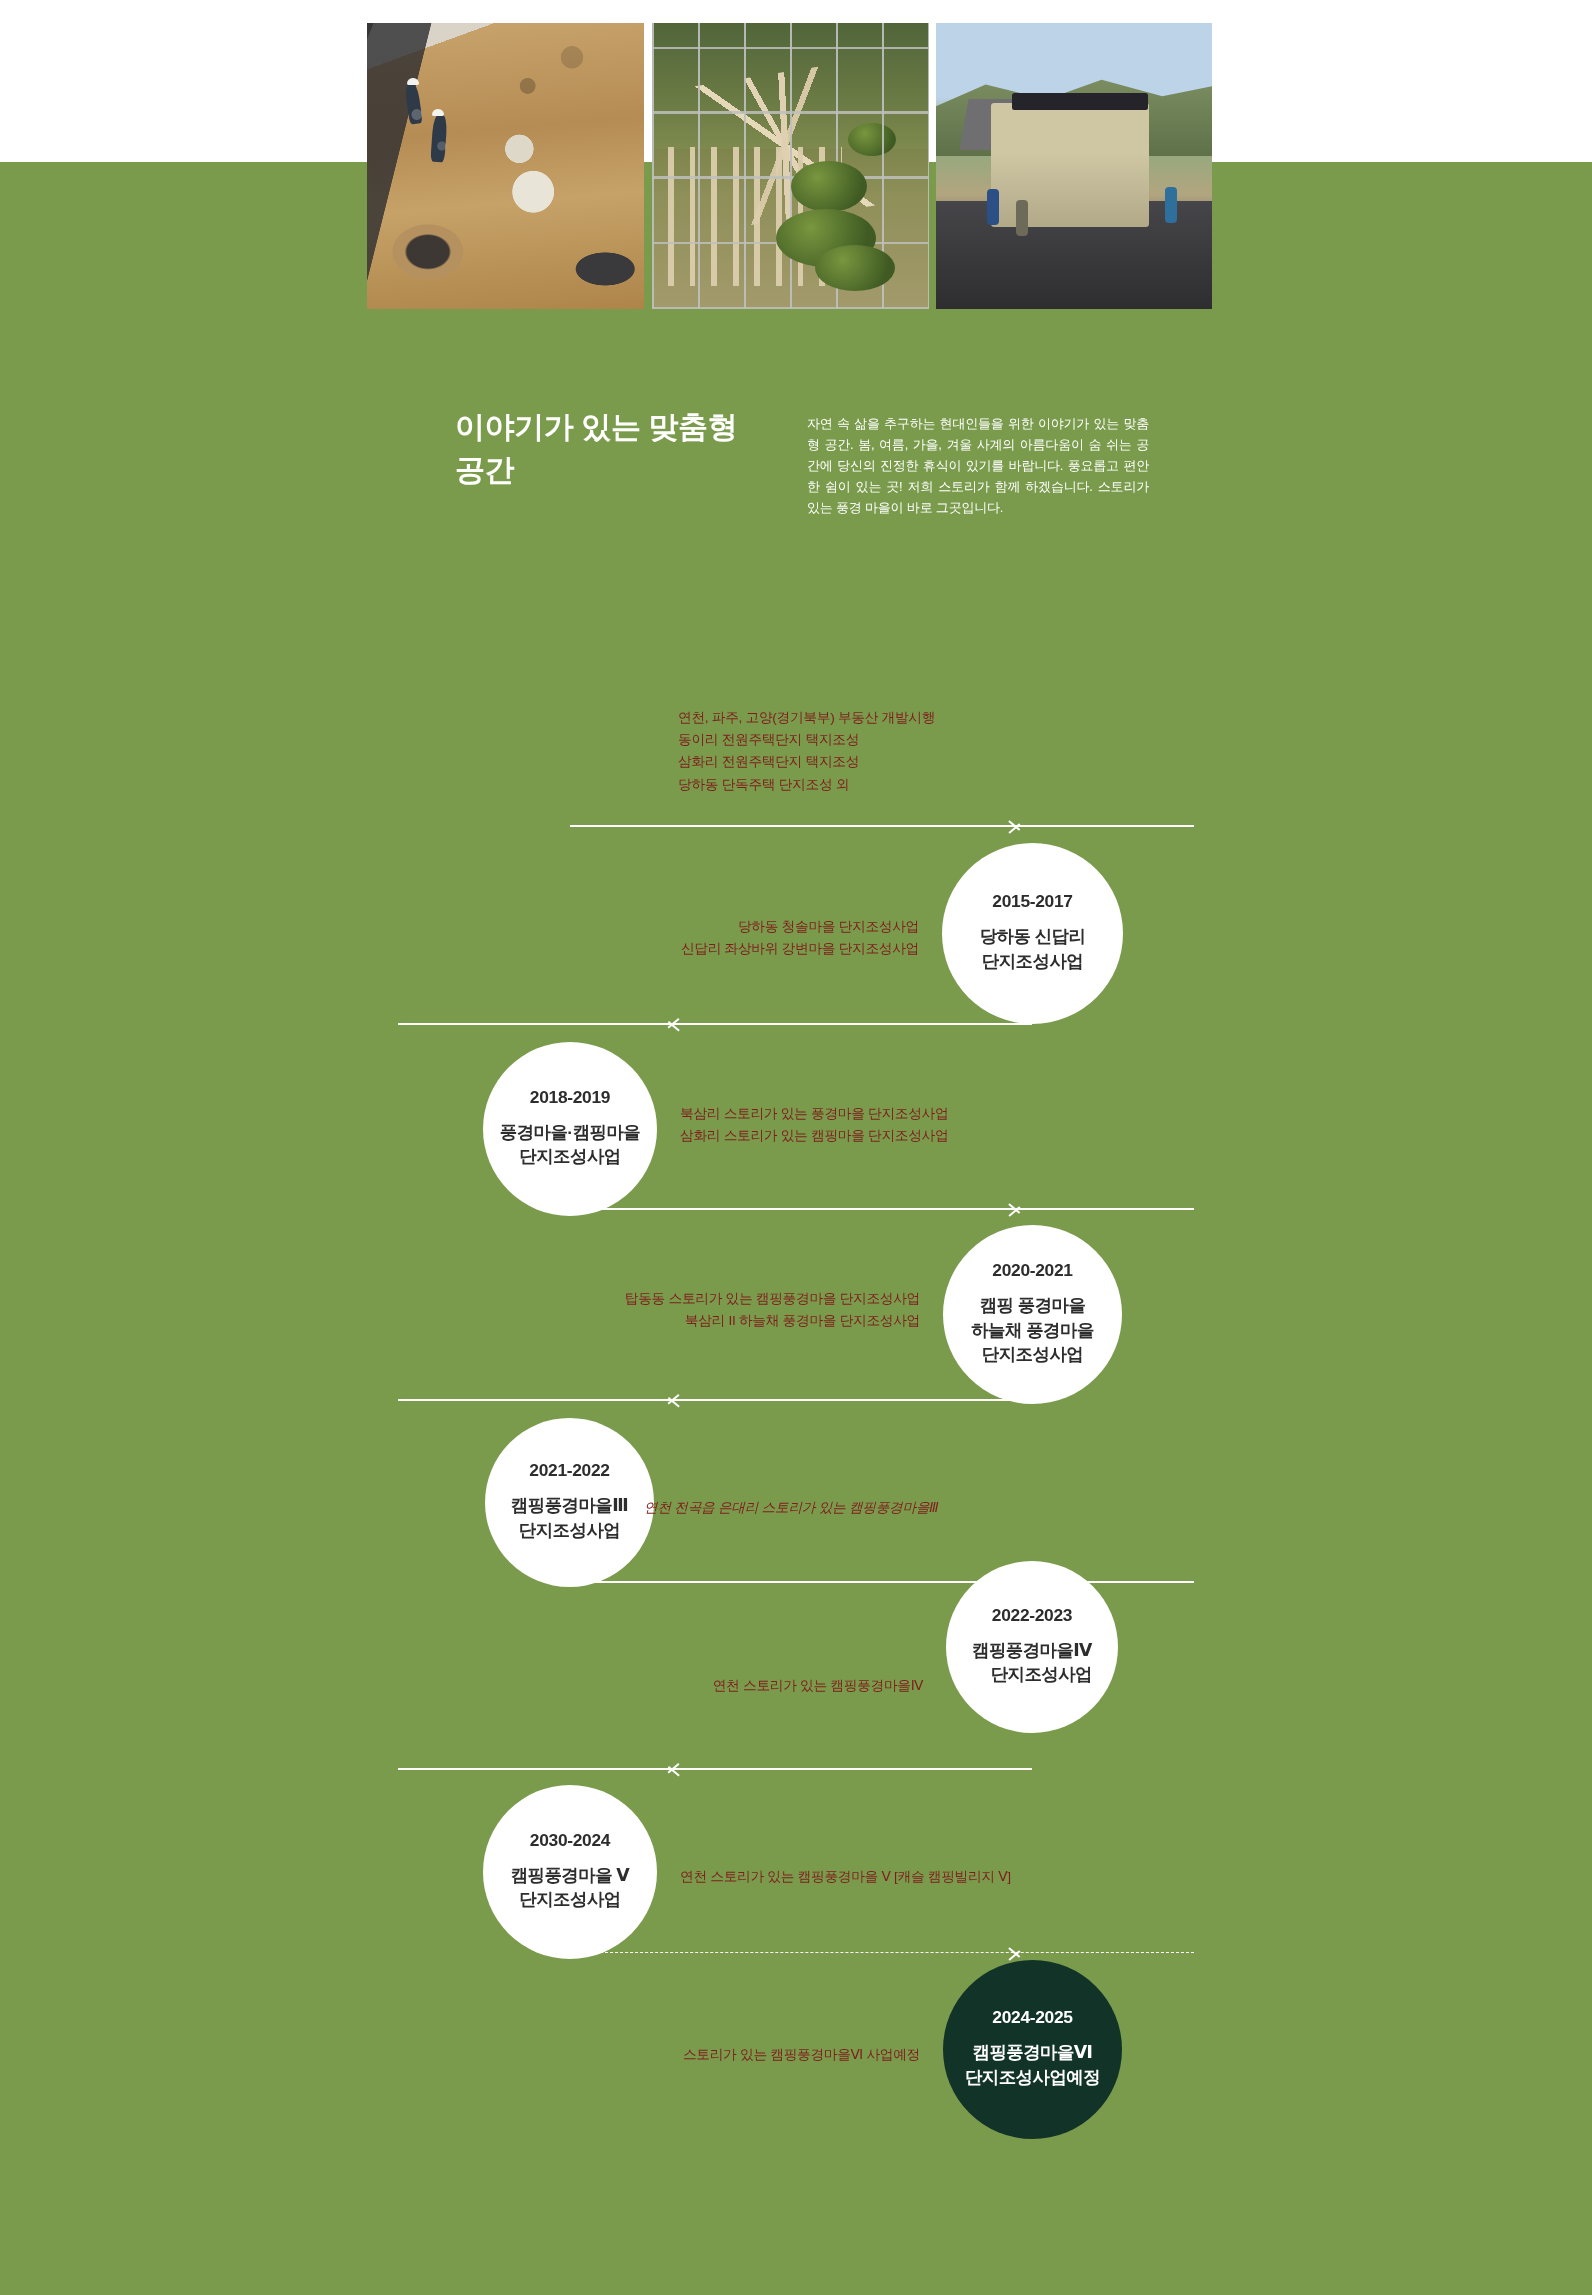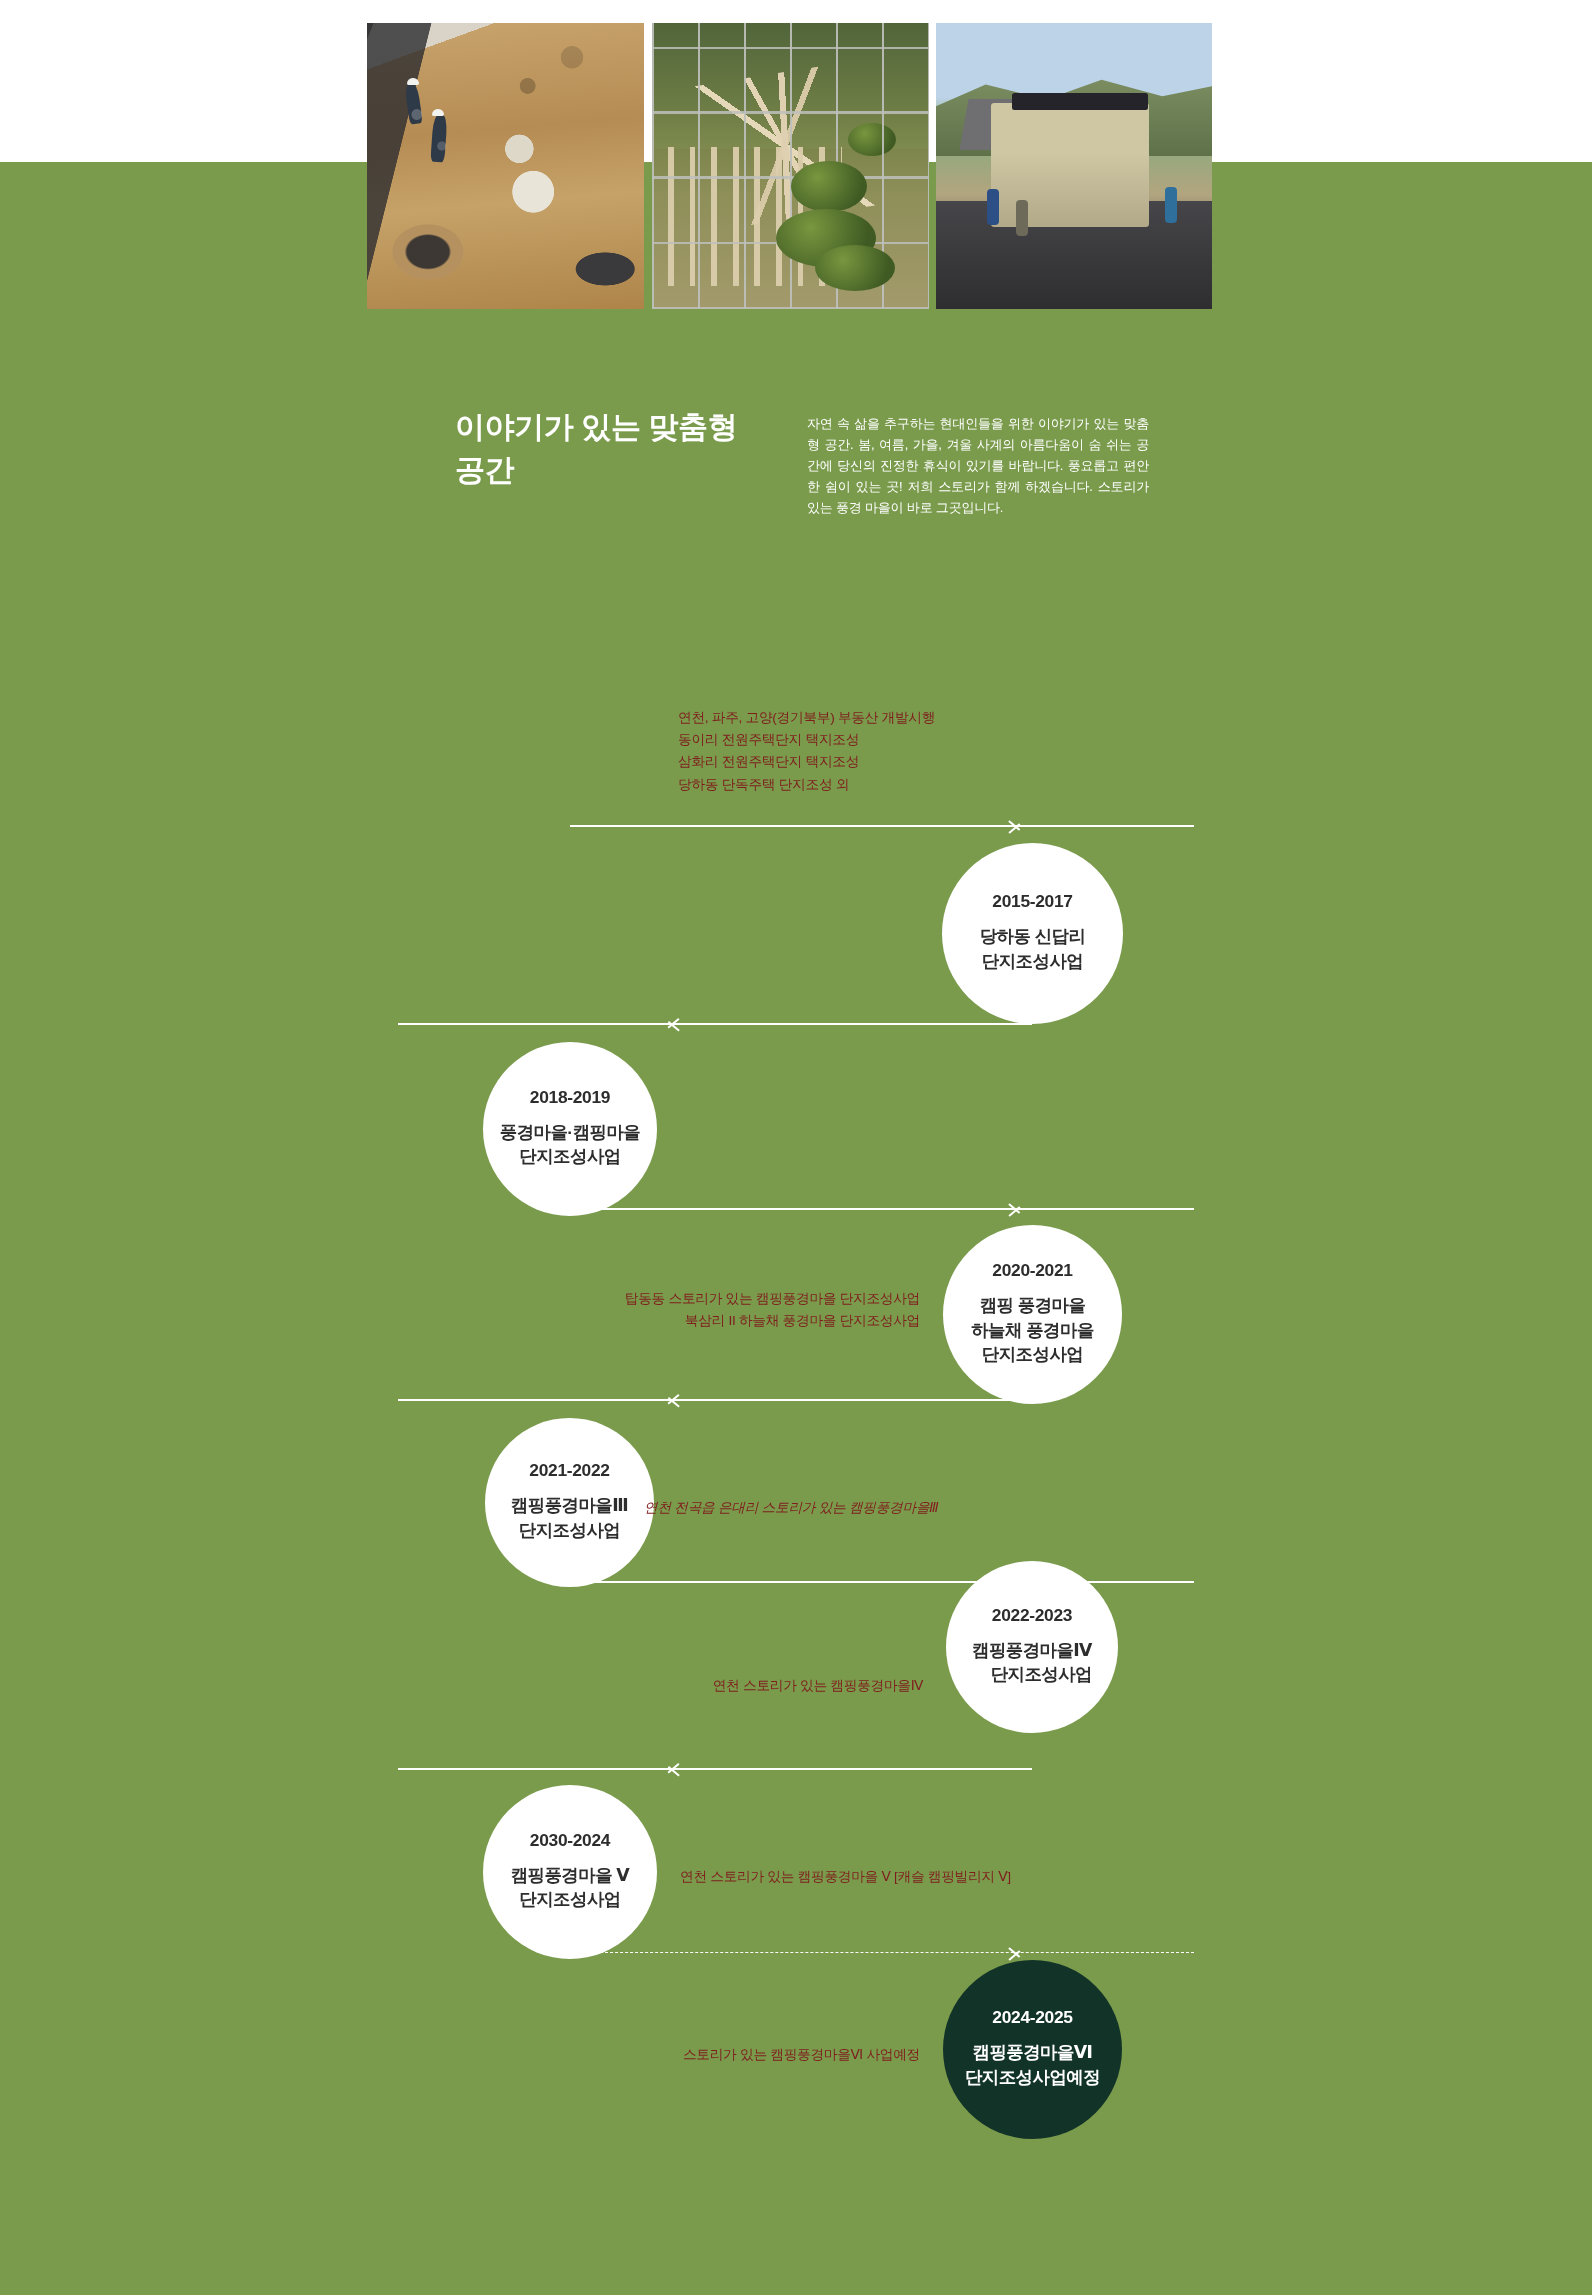--- a/index.html
+++ b/index.html
@@ -254,25 +254,29 @@
       </div>
       <div class="desc right" style="top: 707px; width: 415px; left: 678px;">연천, 파주, 고양(경기북부) 부동산 개발시행
 동이리 전원주택단지 택지조성
 삼화리 전원주택단지 택지조성
 당하동 단독주택 단지조성 외</div>
       <div class="bubble" style="width: 181px; height: 181px; left: 942px; top: 843px;">
         <div class="yr">2015-2017</div>
         <div class="nm" style="white-space: pre-line;">당하동 신답리
 단지조성사업</div>
       </div>
+      <div class="desc left" style="top: 916px; width: 431px; left: 488px;">당하동 청솔마을 단지조성사업
+신답리 좌상바위 강변마을 단지조성사업</div>
       <div class="bubble" style="width: 174px; height: 174px; left: 483px; top: 1042px;">
         <div class="yr">2018-2019</div>
         <div class="nm" style="white-space: pre-line;">풍경마을·캠핑마을
 단지조성사업</div>
       </div>
+      <div class="desc right" style="top: 1103px; width: 431px; left: 680px;">북삼리 스토리가 있는 풍경마을 단지조성사업
+삼화리 스토리가 있는 캠핑마을 단지조성사업</div>
       <div class="bubble" style="width: 179px; height: 179px; left: 943px; top: 1225px;">
         <div class="yr">2020-2021</div>
         <div class="nm" style="white-space: pre-line;">캠핑 풍경마을
 하늘채 풍경마을
 단지조성사업</div>
       </div>
       <div class="desc left" style="top: 1288px; width: 448px; left: 472px;">탑동동 스토리가 있는 캠핑풍경마을 단지조성사업
 북삼리 II 하늘채 풍경마을 단지조성사업</div>
       <div class="bubble" style="width: 169px; height: 169px; left: 485px; top: 1418px;">
         <div class="yr">2021-2022</div>

